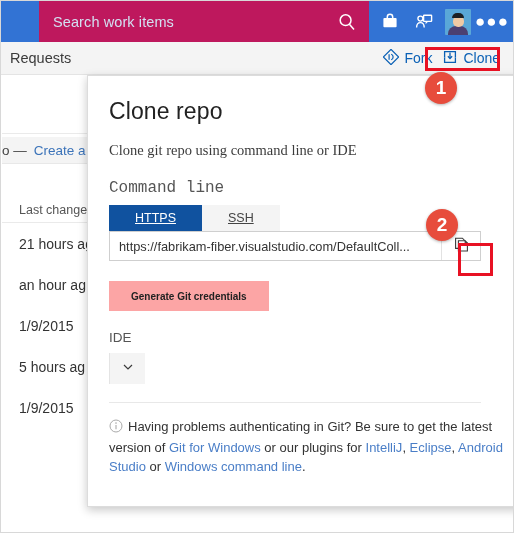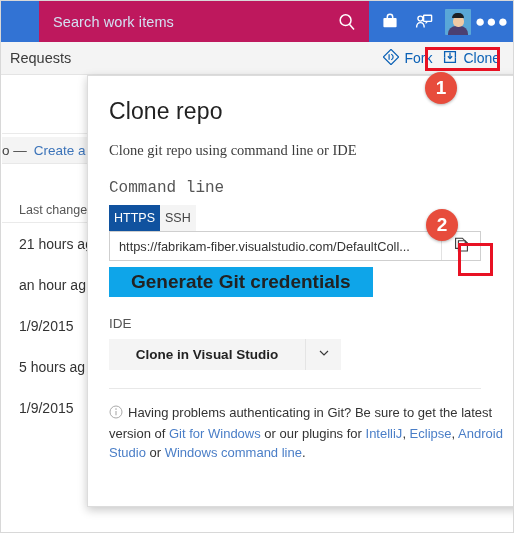--- a/index.html
+++ b/index.html
@@ -66,31 +66,31 @@
   .dialog{position:absolute;left:86px;top:74px;width:465px;height:432px;
           background:#fff;border:1px solid #dcdcdc;box-sizing:border-box;
           box-shadow:0 3px 9px rgba(0,0,0,.22);}
   .dlg-inner{padding:22px 21px 0 21px;}
   .dlg-title{font-size:23px;color:#222;font-weight:normal;margin:0 0 17px 0;
              letter-spacing:.1px;}
   .dlg-sub{font-size:14.5px;color:#3c3c3c;margin:0 0 20px 0;font-family:Liberation Serif, serif;}
   .fld-label{font-size:16px;color:#555;margin:0 0 8px 0;font-family:Liberation Mono, monospace;}
   .tabs{display:flex;height:26px;margin-bottom:0;}
   .tab{display:flex;align-items:center;justify-content:center;font-size:12.5px;
-       padding:0 5px;height:26px;box-sizing:border-box;}
+       padding:0 26px;height:26px;box-sizing:border-box;text-decoration:underline;}
   .tab.active{background:#10529f;color:#fff;}
   .tab.inactive{background:#f4f4f4;color:#444;}
   .urlrow{display:flex;align-items:stretch;height:30px;border:1px solid #cfcfcf;
           box-sizing:border-box;background:#fff;width:372px;}
   .urltext{flex:1 1 auto;display:flex;align-items:center;padding-left:9px;
            font-size:12.8px;color:#333;overflow:hidden;white-space:nowrap;}
   .copybtn{width:38px;display:flex;align-items:center;justify-content:center;
            border-left:1px solid #e2e2e2;background:#fff;}
-  .genbtn{margin-top:6px;height:30px;background:#0ea5e9;color:#222;
-          font-size:19px;font-weight:bold;display:inline-flex;align-items:center;
+  .genbtn{margin-top:20px;height:30px;background:#fca5a5;color:#222;
+          font-size:10px;font-weight:bold;display:inline-flex;align-items:center;
           justify-content:center;padding:0 22px;border:0;font-family:inherit;}
   .ide-label{font-size:13.5px;color:#555;margin:19px 0 8px 0;}
   .ide-split{display:flex;height:31px;width:232px;}
   .ide-main{flex:1 1 auto;background:#f4f4f4;display:flex;align-items:center;
             justify-content:center;font-size:13.5px;font-weight:bold;color:#222;}
   .ide-caret{width:35px;background:#f4f4f4;border-left:1px solid #e4e4e4;
              display:flex;align-items:center;justify-content:center;}
   .dlg-sep{margin:18px 0 0 0;height:1px;background:#e8e8e8;width:372px;}
   .foot{padding:14px 21px 0 21px;font-size:13px;color:#333;line-height:19px;}
   .foot .info{display:inline-block;vertical-align:-2px;margin-right:5px;}
@@ -212,21 +212,20 @@
               <path d="M12.2 4.8 V7.0 H14.4" fill="none" stroke="#3a3a3a" stroke-width="1.1"></path>
             </svg>
           </span>
         </div>
       </div>
 
       <button class="genbtn">Generate Git credentials</button>
 
       <div class="ide-label">IDE</div>
       <div class="ide-split">
-        <div class="ide-main">Clone in Visual Studio</div>
         <div class="ide-caret">
           <span>
             <svg width="14" height="14" viewBox="0 0 14 14">
               <path d="M3 5 L7 9 L11 5" fill="none" stroke="#3a3a3a" stroke-width="1.2"></path>
             </svg>
           </span>
         </div>
       </div>
 
       <div class="dlg-sep"></div>

